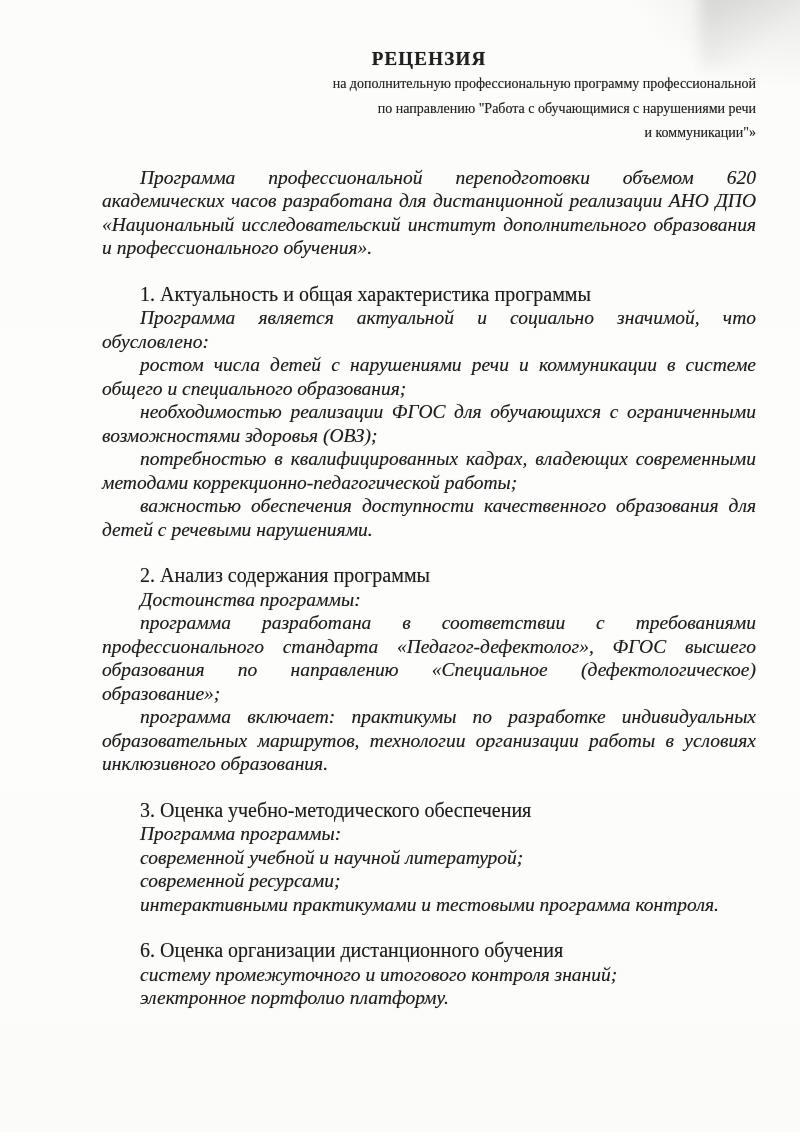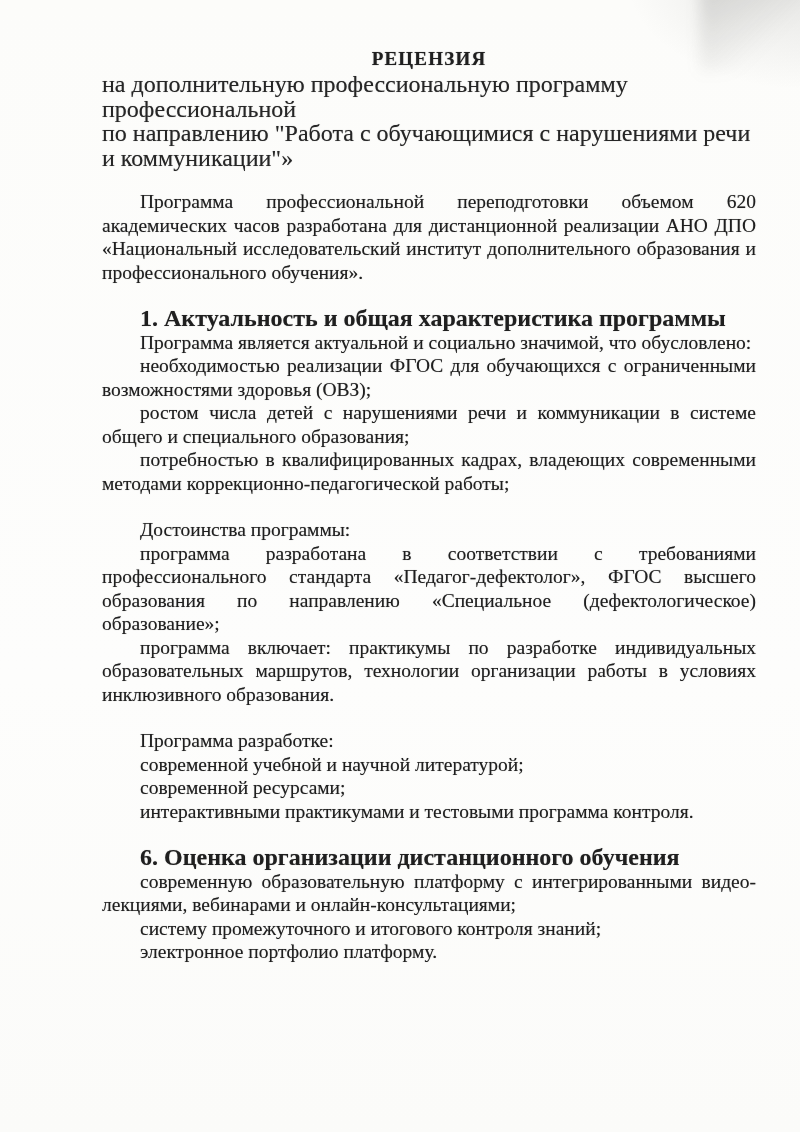--- a/index.html
+++ b/index.html
@@ -42,44 +42,45 @@
     margin: 0;
     text-align: center;
     font-size: 19px;
     line-height: 26px;
     font-weight: bold;
     letter-spacing: 1.2px;
     text-shadow: 0 0 1px rgba(25,25,25,0.6);
   }
   .doc-subtitle {
     margin: 0;
-    text-align: left;
-    font-size: 24px;
+    text-align: right;
+    font-size: 14px;
     line-height: 24.5px;
     color: #262626;
     text-shadow: 0 0 0.8px rgba(40,40,40,0.5);
   }
   .body-text {
     font-size: 19.5px;
     line-height: 23.5px;
     text-shadow: 0 0 0.8px rgba(40,40,40,0.5);
   }
   .intro { margin-top: 20px; }
   .para {
     margin: 0;
     text-align: justify;
     text-align-last: left;
     text-indent: 38px;
+    font-style: italic;
   }
   .section { margin-top: 23px; }
   .section-heading {
     margin: 0;
-    font-size: 24px;
+    font-size: 20px;
     line-height: 23.5px;
-    font-weight: bold;
+    font-weight: normal;
     text-indent: 38px;
   }
 </style>
 </head>
 <body>
 
 <div class="page">
   <div class="corner-shade"></div>
 
   <div class="content">
@@ -94,40 +95,42 @@
 
     <div class="body-text">
 
       <div class="intro">
         <p class="para">Программа профессиональной переподготовки объемом 620 академических часов разработана для дистанционной реализации АНО ДПО «Национальный исследовательский институт дополнительного образования и профессионального обучения».</p>
       </div>
 
       <div class="section">
         <h2 class="section-heading">1. Актуальность и общая характеристика программы</h2>
         <p class="para">Программа является актуальной и социально значимой, что обусловлено:</p>
+        <p class="para">ростом числа детей с нарушениями речи и коммуникации в системе общего и специального образования;</p>
         <p class="para">необходимостью реализации ФГОС для обучающихся с ограниченными возможностями здоровья (ОВЗ);</p>
-        <p class="para">ростом числа детей с нарушениями речи и коммуникации в системе общего и специального образования;</p>
         <p class="para">потребностью в квалифицированных кадрах, владеющих современными методами коррекционно-педагогической работы;</p>
+        <p class="para">важностью обеспечения доступности качественного образования для детей с речевыми нарушениями.</p>
       </div>
 
       <div class="section">
+        <h2 class="section-heading">2. Анализ содержания программы</h2>
         <p class="para">Достоинства программы:</p>
         <p class="para">программа разработана в соответствии с требованиями профессионального стандарта «Педагог-дефектолог», ФГОС высшего образования по направлению «Специальное (дефектологическое) образование»;</p>
         <p class="para">программа включает: практикумы по разработке индивидуальных образовательных маршрутов, технологии организации работы в условиях инклюзивного образования.</p>
       </div>
 
       <div class="section">
-        <p class="para">Программа разработке:</p>
+        <h2 class="section-heading">3. Оценка учебно-методического обеспечения</h2>
+        <p class="para">Программа программы:</p>
         <p class="para">современной учебной и научной литературой;</p>
         <p class="para">современной ресурсами;</p>
         <p class="para">интерактивными практикумами и тестовыми программа контроля.</p>
       </div>
 
       <div class="section">
         <h2 class="section-heading">6. Оценка организации дистанционного обучения</h2>
-        <p class="para">современную образовательную платформу с интегрированными видео-лекциями, вебинарами и онлайн-консультациями;</p>
         <p class="para">систему промежуточного и итогового контроля знаний;</p>
         <p class="para">электронное портфолио платформу.</p>
       </div>
 
     </div>
   </div>
 </div>
 
 </body></html>

